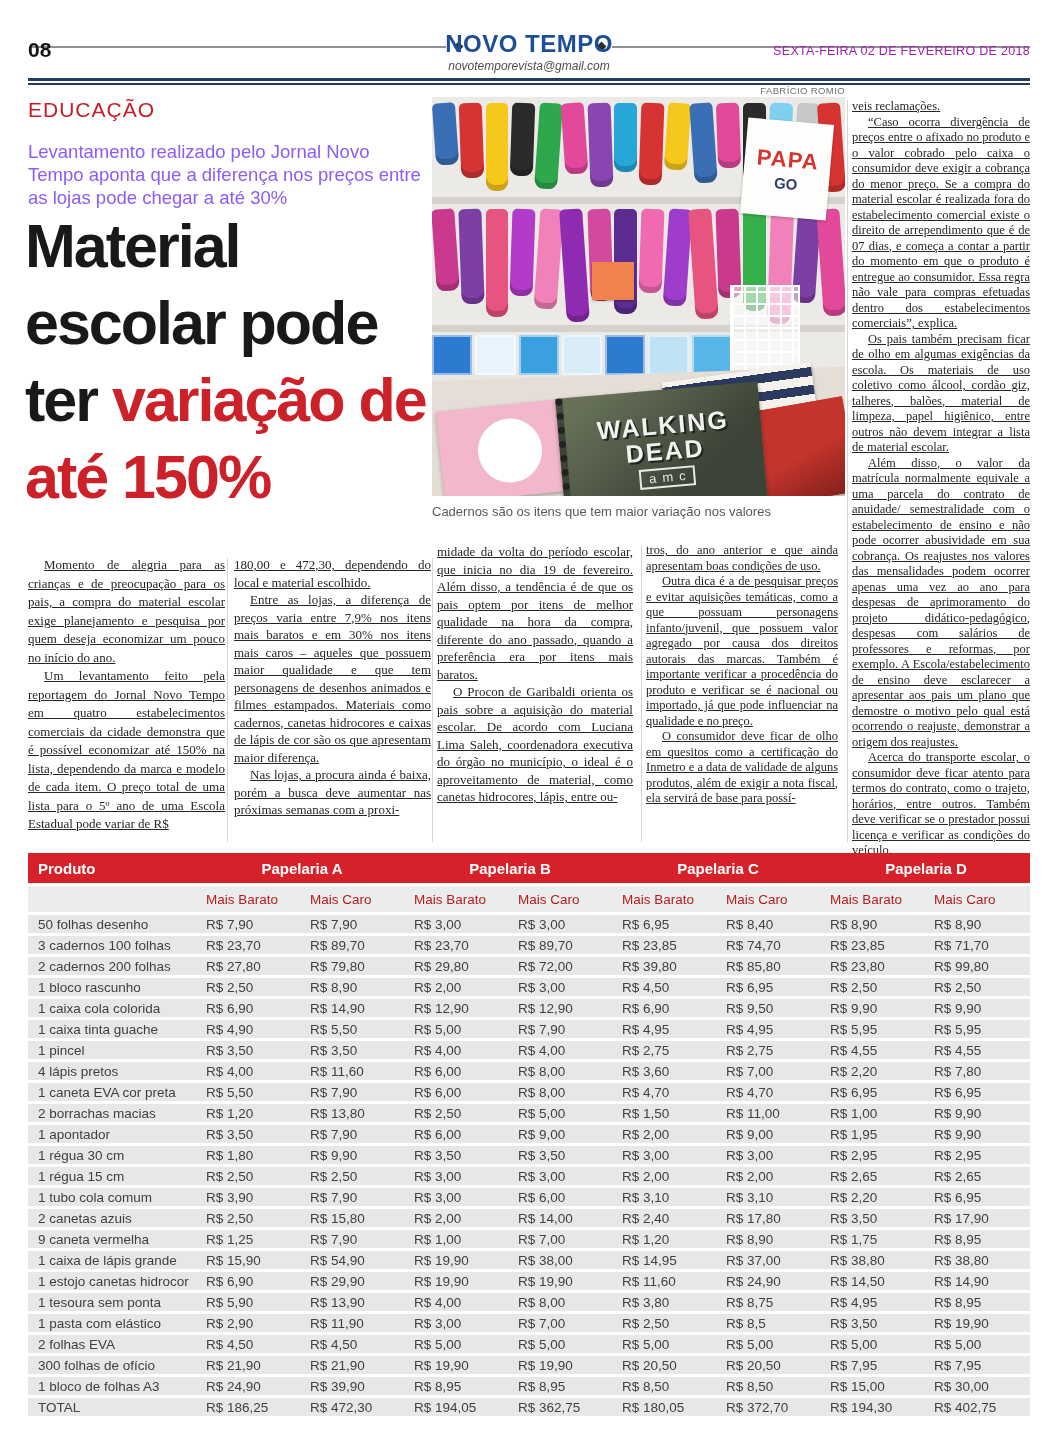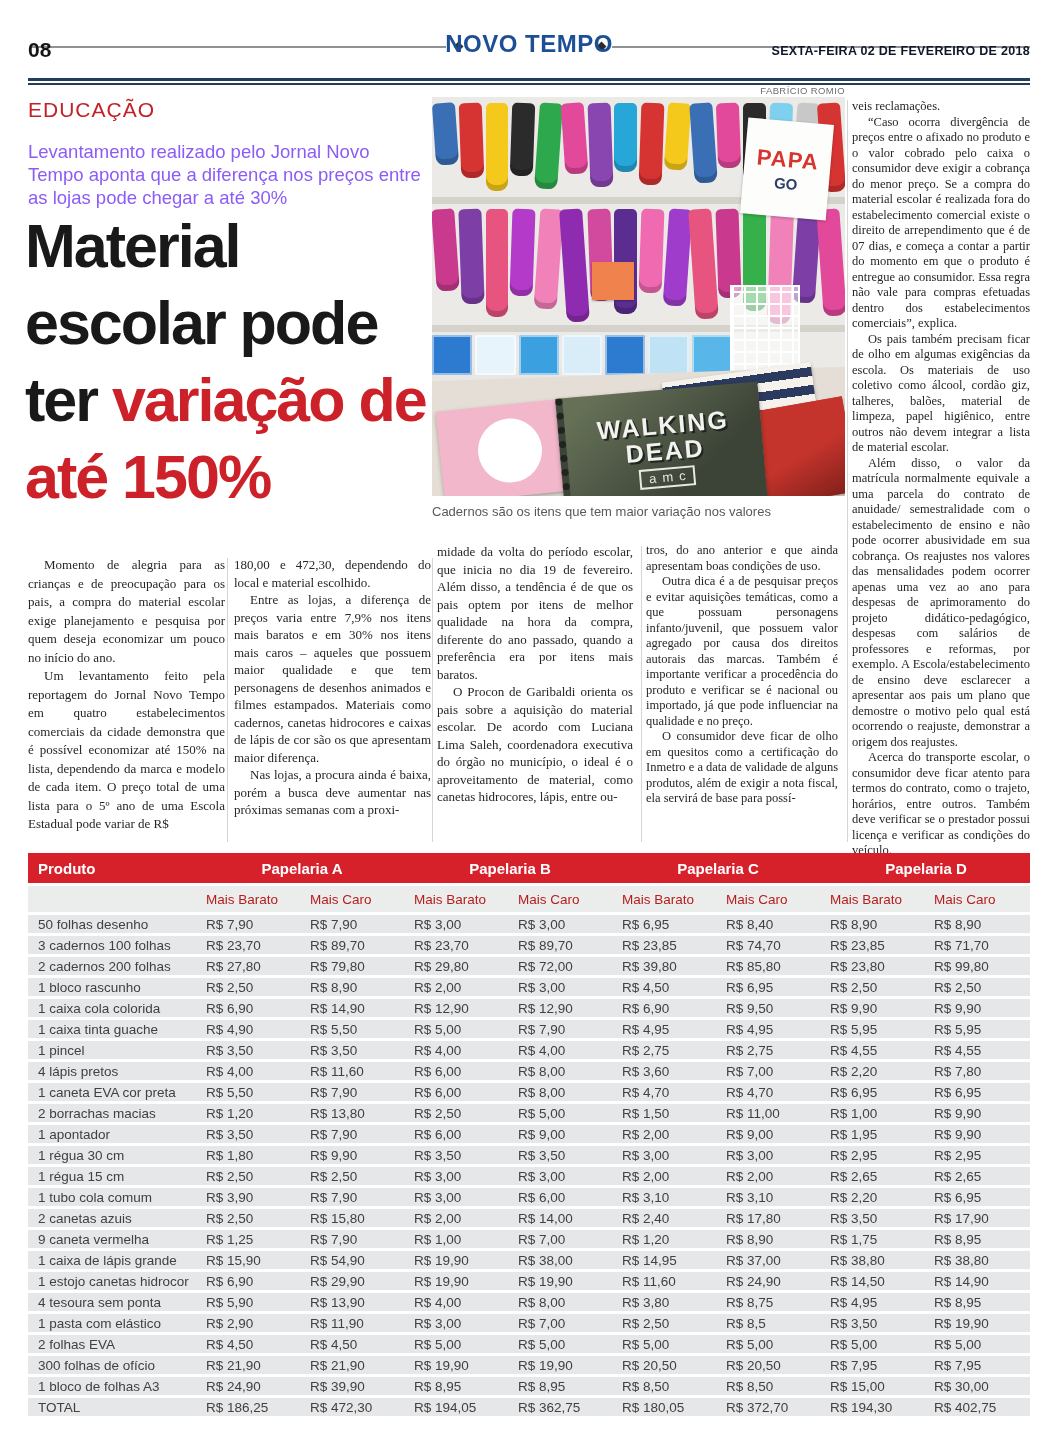--- a/index.html
+++ b/index.html
@@ -11,21 +11,21 @@
   .mast-line.left{left:30px;width:416px;}
   .mast-line.right{left:612px;width:418px;}
   .diamond{position:absolute;width:7px;height:7px;background:#2b2b2b;transform:rotate(45deg);top:43px;}
   .diamond.dl{left:455px;}
   .diamond.dr{left:598px;}
   .masthead{position:absolute;left:0;right:0;top:30px;text-align:center;margin:0;
             font-size:24px;font-weight:bold;letter-spacing:.5px;color:#1d4f96;}
   .email{position:absolute;left:0;right:0;top:59px;text-align:center;
          font-style:italic;font-size:12px;color:#4d4d4f;}
   .pageno{position:absolute;left:28px;top:38px;font-size:21px;font-weight:bold;color:#151515;}
-  .issue-date{position:absolute;right:28px;top:44px;font-size:12.5px;color:#0f172a;letter-spacing:.3px;font-weight:bold;}
+  .issue-date{position:absolute;right:28px;top:44px;font-size:12.5px;color:#a21caf;letter-spacing:.3px;}
   .double-rule{position:absolute;left:28px;right:28px;top:78px;}
   .double-rule .r1{height:3px;background:#243d5f;}
   .double-rule .r2{height:1.5px;background:#243d5f;margin-top:2px;}
 
   
   .kicker{position:absolute;left:28px;top:98px;font-size:21px;color:#c32128;letter-spacing:1px;text-align:right;}
   .lead{position:absolute;left:28px;top:140px;width:400px;margin:0;
         font-size:18.5px;line-height:23px;color:#8b5cf6;}
   .headline{position:absolute;left:25px;top:208px;width:412px;margin:0;
             font-size:61px;line-height:77px;font-weight:bold;letter-spacing:-2px;color:#191919;}
@@ -68,21 +68,21 @@
   .wd-t{color:#f2f2ee;font-weight:bold;font-size:25px;letter-spacing:2px;line-height:26px;
         text-shadow:2px 2px 0 #20261f;}
   .wd-brand{margin-top:4px;color:#e8e8e4;font-size:13px;letter-spacing:6px;border:2px solid #e8e8e4;
             padding:0 2px 1px 8px;}
   .credit{position:absolute;left:432px;top:85px;width:413px;text-align:right;
           font-size:9.5px;color:#6d6e70;letter-spacing:.4px;}
   .caption{position:absolute;left:432px;top:504px;width:413px;font-size:13px;color:#58595b;}
 
   
   .textcol{position:absolute;font-family:"Liberation Serif",serif;color:#262626;text-align:justify;}
-  .textcol p{margin:0;text-indent:16px;}
+  .textcol p{margin:0;text-indent:16px;text-decoration:underline;}
   .textcol p.cont{text-indent:0;}
   .c1{left:28px; top:556px;width:197px;font-size:13px;line-height:18.5px;}
   .c2{left:234px;top:556px;width:197px;font-size:13px;line-height:17.5px;}
   .c3{left:437px;top:543px;width:196px;font-size:13px;line-height:17.5px;}
   .c4{left:646px;top:543px;width:192px;font-size:12.5px;line-height:15.5px;}
   .c5{left:852px;top:99px; width:178px;font-size:12.5px;line-height:15.5px;}
   .subhead{font-weight:bold;text-align:center;text-indent:0 !important;
            font-size:14.5px;line-height:18px;margin:6px 0 3px 0 !important;}
   .colrule{position:absolute;width:1px;background:#d6d6d6;}
   .cr1{left:227px;top:558px;height:284px;}
@@ -107,20 +107,21 @@
 </head>
 <body>
 
 <div class="page">
 
   <div class="mast-line left"></div>
   <div class="mast-line right"></div>
   <div class="diamond dl"></div>
   <div class="diamond dr"></div>
   <h1 class="masthead">NOVO TEMPO</h1>
+  <div class="email">novotemporevista@gmail.com</div>
   <div class="pageno">08</div>
   <div class="issue-date">SEXTA-FEIRA 02 DE FEVEREIRO DE 2018</div>
   <div class="double-rule">
     <div class="r1"></div>
       <div class="r2"></div>
   </div>
 
   <div class="kicker">EDUCAÇÃO</div>
   <p class="lead">Levantamento realizado pelo Jornal Novo Tempo aponta que a diferença nos preços entre as lojas pode chegar a até 30%</p>
   <h2 class="headline"><span>Material escolar pode ter </span><span class="red">variação de até 150%</span></h2>
@@ -450,21 +451,21 @@
           <td class="price">R$ 6,90</td>
           <td class="price">R$ 29,90</td>
           <td class="price">R$ 19,90</td>
           <td class="price">R$ 19,90</td>
           <td class="price">R$ 11,60</td>
           <td class="price">R$ 24,90</td>
           <td class="price">R$ 14,50</td>
           <td class="price">R$ 14,90</td>
         </tr>
         <tr>
-          <td class="prod">4 tesoura sem ponta</td>
+          <td class="prod">1 tesoura sem ponta</td>
           <td class="price">R$ 5,90</td>
           <td class="price">R$ 13,90</td>
           <td class="price">R$ 4,00</td>
           <td class="price">R$ 8,00</td>
           <td class="price">R$ 3,80</td>
           <td class="price">R$ 8,75</td>
           <td class="price">R$ 4,95</td>
           <td class="price">R$ 8,95</td>
         </tr>
         <tr>

